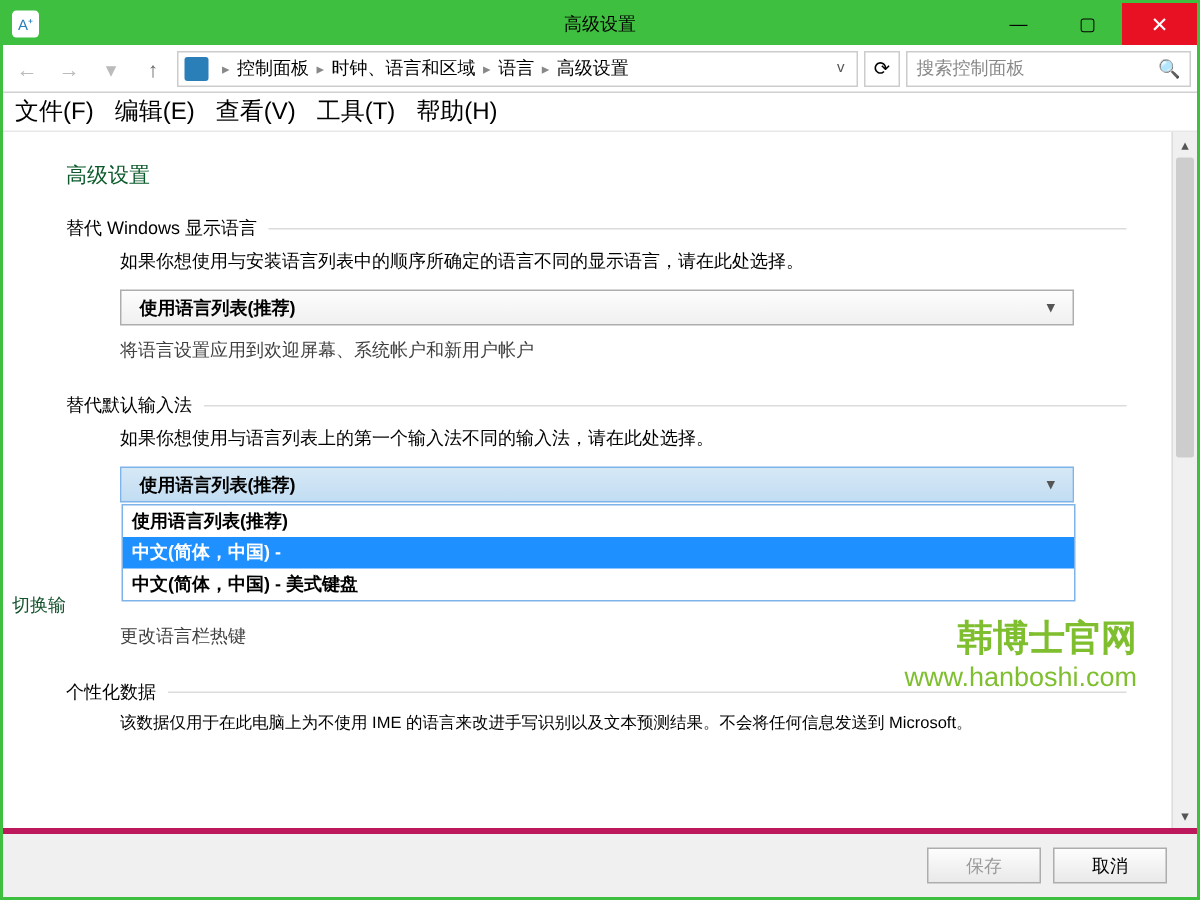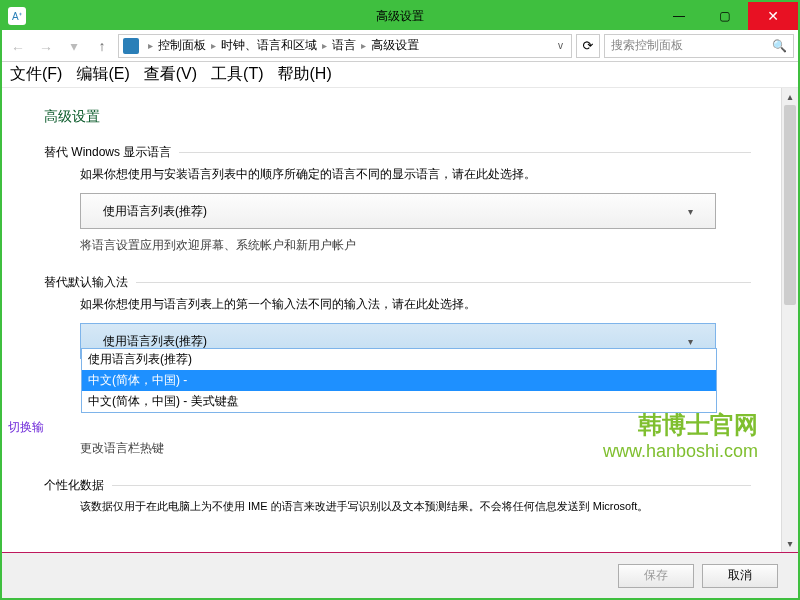--- a/index.html
+++ b/index.html
@@ -33,39 +33,39 @@
 .scrollbar-v { width: 17px; background: #f0f0f0; border-left: 1px solid #ddd; display: flex; flex-direction: column; }
 .sb-btn { height: 17px; display: flex; align-items: center; justify-content: center; font-size: 10px; color: #555; }
 .sb-thumb { background: #cdcdcd; margin: 0 2px; height: 200px; border-radius: 2px; }
 .sb-track { flex: 1; }
 
 h1.page-title { color: #0a5a2a; font-size: 14px; font-weight: normal; margin-bottom: 18px; }
 .section-label { font-size: 12px; color: #000; margin-bottom: 4px; display: flex; align-items: center; }
 .section-line { flex: 1; height: 1px; background: #dcdcdc; margin-left: 8px; }
 .section-body { padding-left: 36px; margin-bottom: 20px; }
 .section-body p { margin-bottom: 10px; line-height: 1.5; }
-.combo { width: 636px; height: 36px; border: 1px solid #adadad; background: linear-gradient(#fdfdfd,#f0f0f0); display: flex; align-items: center; padding: 0 22px; font-size: 12px; position: relative; }
+.combo { width: 636px; height: 24px; border: 1px solid #adadad; background: linear-gradient(#fdfdfd,#f0f0f0); display: flex; align-items: center; padding: 0 12px; font-size: 12px; position: relative; font-weight: bold; }
 .combo .chev { margin-left: auto; font-size: 10px; color: #555; }
 .combo.open { background: linear-gradient(#d6e8f6,#c2ddf2); border-color: #7eb4ea; }
 .link { color: #404040; margin-top: 8px; display: inline-block; }
 
 .dropdown-list { position: absolute; left: 0; top: 24px; width: 636px; border: 1px solid #7eb4ea; background: #fff; z-index: 10; }
 .dd-option { padding: 2px 6px; font-size: 12px; }
 .dd-option.sel { background: #1e90ff; color: #fff; }
 
-.switch-label { font-size: 12px; color: #6d28d9; margin-bottom: 4px; display: flex; align-items: flex-end; }
+.switch-label { font-size: 12px; color: #14532d; margin-bottom: 4px; display: flex; align-items: flex-end; }
 .checkbox-row { display: flex; align-items: center; margin-bottom: 10px; }
 .checkbox-row input { margin-right: 6px; }
 .right-link { margin-left: auto; color: #0066cc; }
 
 .watermark { position: absolute; right: 40px; bottom: 90px; text-align: right; pointer-events: none; }
 .watermark .wm1 { color: #7fbf2f; font-size: 24px; font-weight: bold; }
 .watermark .wm2 { color: #7fbf2f; font-size: 18px; }
 
-.footer { height: 46px; border-top: 1px solid #be185d; background: #f0f0f0; display: flex; align-items: center; justify-content: flex-end; padding: 0 20px; gap: 8px; }
+.footer { height: 46px; border-top: 4px solid #be185d; background: #f0f0f0; display: flex; align-items: center; justify-content: flex-end; padding: 0 20px; gap: 8px; }
 .btn { width: 76px; height: 24px; border: 1px solid #adadad; background: linear-gradient(#fdfdfd,#e9e9e9); font-size: 12px; display: flex; align-items: center; justify-content: center; }
 .btn.disabled { color: #9a9a9a; }
 
 .personal-desc { font-size: 11px; line-height: 1.5; }
 </style>
 </head>
 <body>
 
 <div class="window">
 

